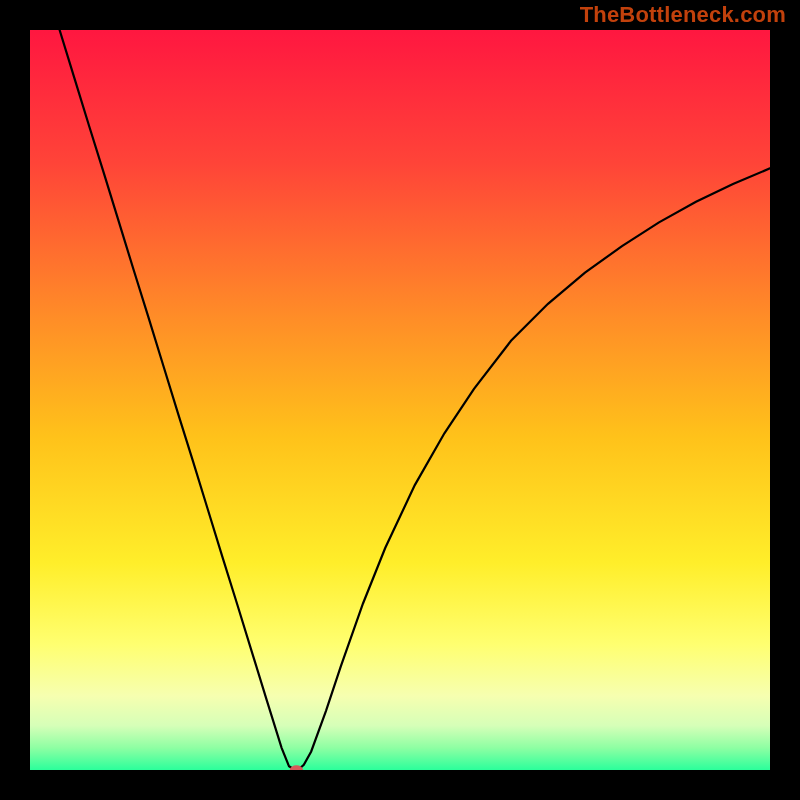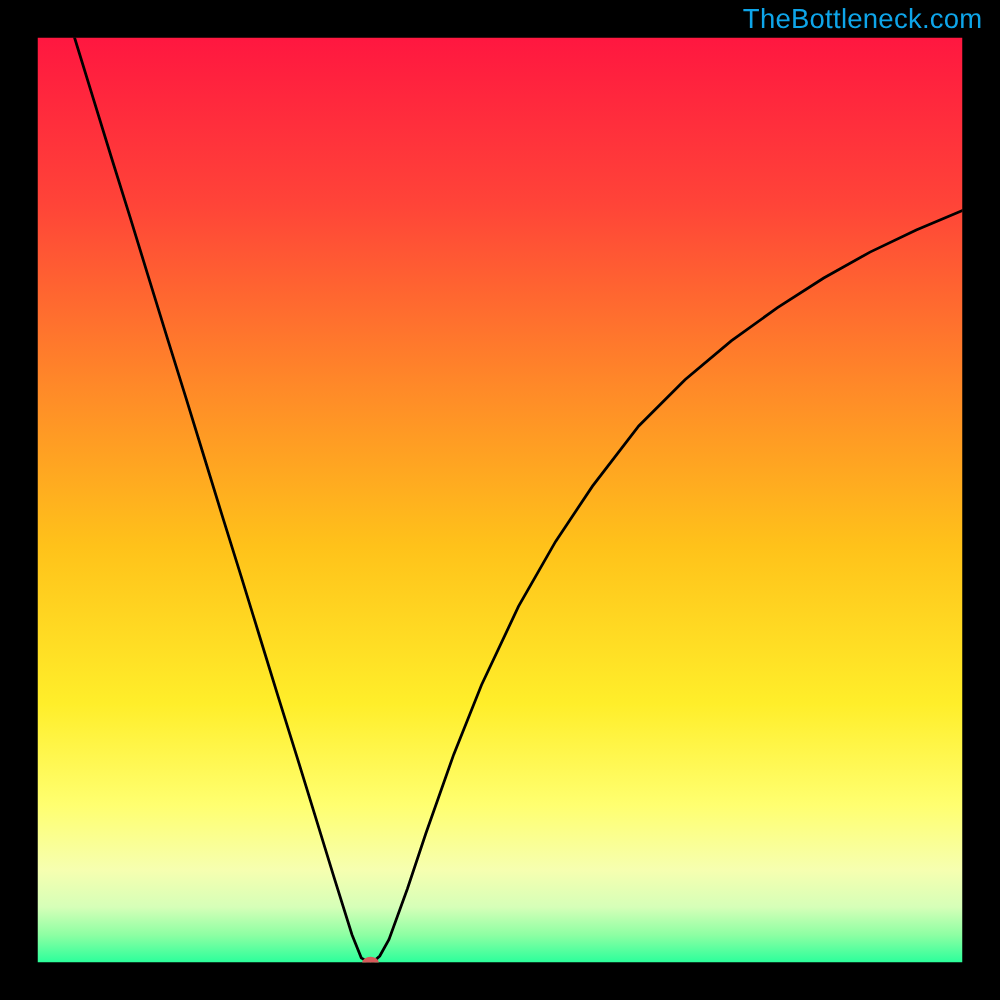--- a/index.html
+++ b/index.html
@@ -14,23 +14,23 @@
   .frame {
     width: 800px;
     height: 800px;
     background: #000;
     position: relative;
   }
   .watermark {
     position: absolute;
     top: 2px;
     right: 14px;
-    color: #0ea5e9;
+    color: #c2410c;
     font-size: 22px;
-    font-weight: 400;
+    font-weight: 700;
     letter-spacing: 0.2px;
   }
   .plot {
     position: absolute;
     left: 30px;
     top: 30px;
     width: 740px;
     height: 740px;
   }
   svg { display: block; }

